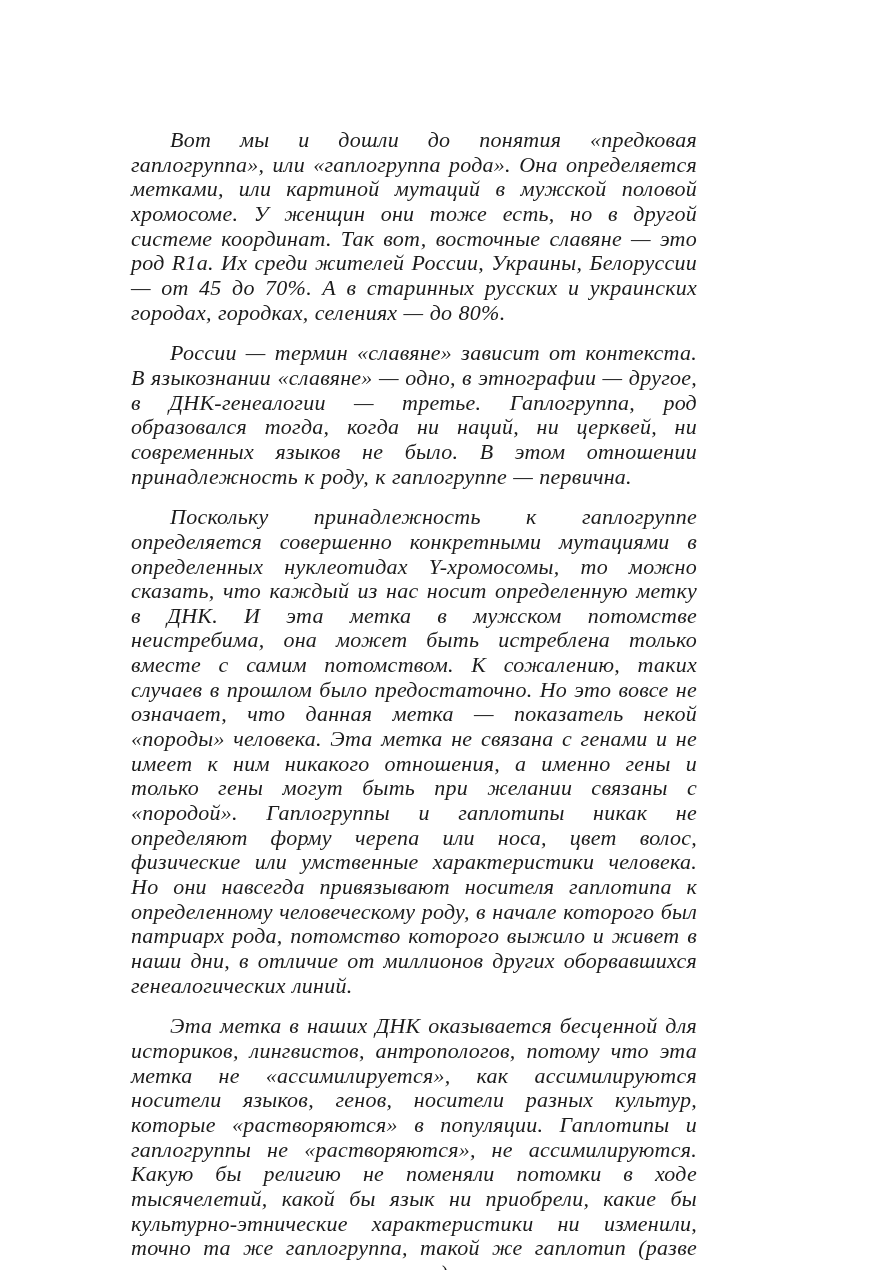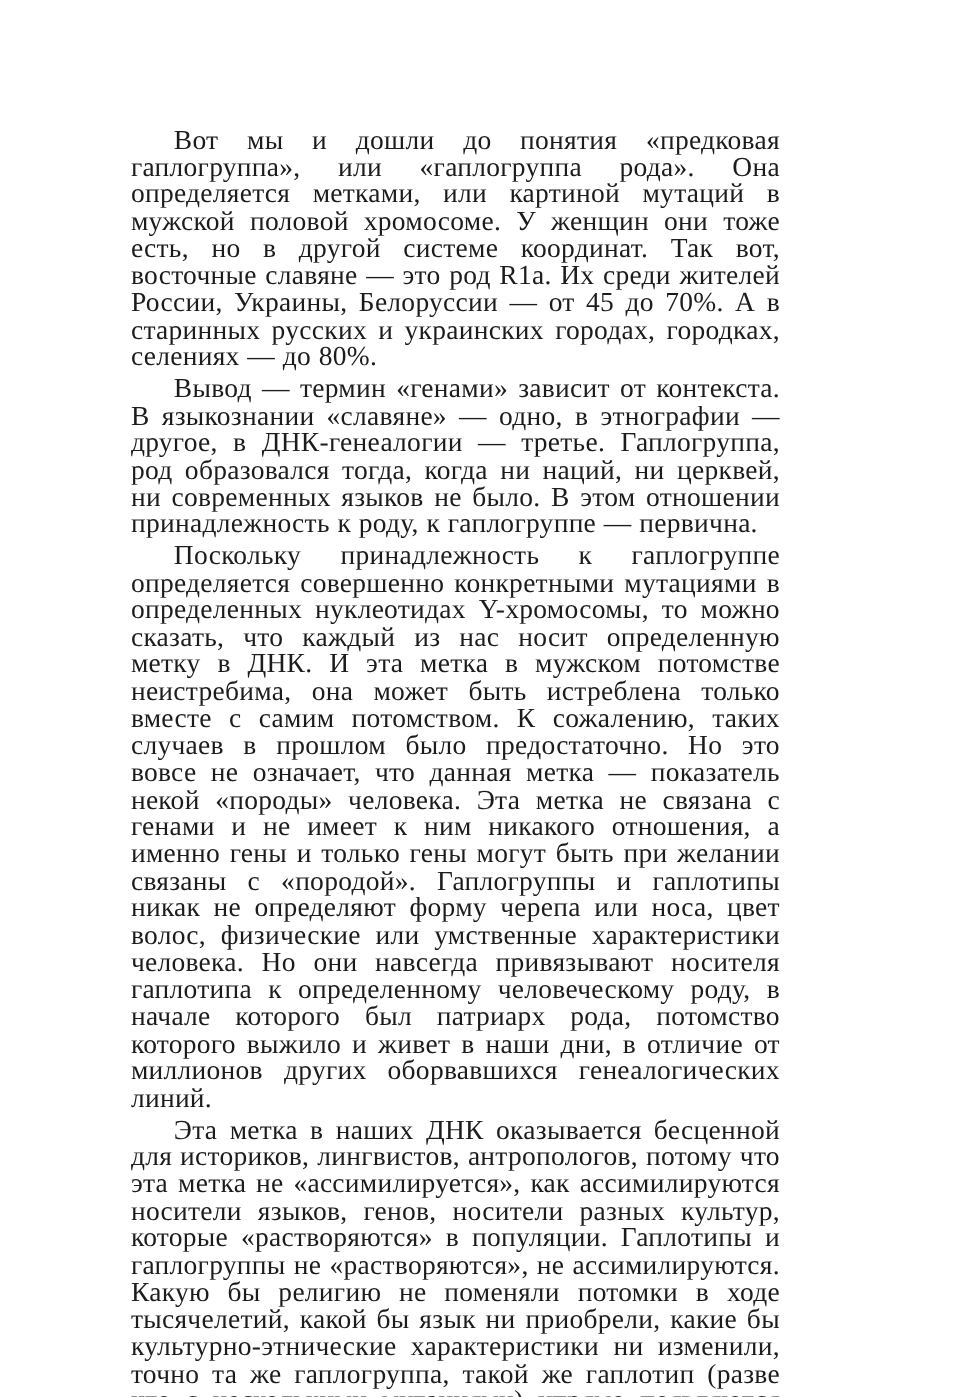--- a/index.html
+++ b/index.html
@@ -19,45 +19,46 @@
     .page {
       box-sizing: border-box;
       width: 875px;
       height: 1270px;
       padding: 112px 162px 0 115px;
     }
     .text-block {
       width: 598px;
     }
     .text-block p {
-      margin: 4px;
+      margin: 16px;
       padding: 0;
-      font-size: 25px;
+      font-size: 22px;
       line-height: 24.65px;
       text-align: justify;
       text-indent: 39px;
       letter-spacing: 0.25px;
       word-spacing: 0.5px;
       font-weight: 400;
       -webkit-hyphens: auto;
       hyphens: auto;
+      font-style: italic;
     }
     .page-number {
       width: 598px;
       margin-top: 24px;
       text-align: center;
       font-style: italic;
       font-size: 19px;
       color: #1c1c1c;
     }
   </style>
 </head>
 <body>
 
 <div class="page" lang="ru">
   <div class="text-block">
     <p>Вот мы и дошли до понятия «предковая гаплогруппа», или «гаплогруппа рода». Она определяется метками, или картиной мутаций в мужской половой хромосоме. У женщин они тоже есть, но в другой системе координат. Так вот, восточные славяне — это род R1a. Их среди жителей России, Украины, Белоруссии — от 45 до 70%. А в старинных русских и украинских городах, городках, селениях — до 80%.</p>
-    <p>Вывод — термин «генами» зависит от контекста. В языкознании «славяне» — одно, в этнографии — другое, в ДНК-генеалогии — третье. Гаплогруппа, род образовался тогда, когда ни наций, ни церквей, ни современных языков не было. В этом отношении принадлежность к роду, к гаплогруппе — первична.</p>
+    <p>России — термин «славяне» зависит от контекста. В языкознании «славяне» — одно, в этнографии — другое, в ДНК-генеалогии — третье. Гаплогруппа, род образовался тогда, когда ни наций, ни церквей, ни современных языков не было. В этом отношении принадлежность к роду, к гаплогруппе — первична.</p>
     <p>Поскольку принадлежность к гаплогруппе определяется совершенно конкретными мутациями в определенных нуклеотидах Y-хромосомы, то можно сказать, что каждый из нас носит определенную метку в ДНК. И эта метка в мужском потомстве неистребима, она может быть истреблена только вместе с самим потомством. К сожалению, таких случаев в прошлом было предостаточно. Но это вовсе не означает, что данная метка — показатель некой «породы» человека. Эта метка не связана с генами и не имеет к ним никакого отношения, а именно гены и только гены могут быть при желании связаны с «породой». Гаплогруппы и гаплотипы никак не определяют форму черепа или носа, цвет волос, физические или умственные характеристики человека. Но они навсегда привязывают носителя гаплотипа к определенному человеческому роду, в начале которого был патриарх рода, потомство которого выжило и живет в наши дни, в отличие от миллионов других оборвавшихся генеалогических линий.</p>
     <p>Эта метка в наших ДНК оказывается бесценной для историков, лингвистов, антропологов, потому что эта метка не «ассимилируется», как ассимилируются носители языков, генов, носители разных культур, которые «растворяются» в популяции. Гаплотипы и гаплогруппы не «растворяются», не ассимилируются. Какую бы религию не поменяли потомки в ходе тысячелетий, какой бы язык ни приобрели, какие бы культурно-этнические характеристики ни изменили, точно та же гаплогруппа, такой же гаплотип (разве что с несколькими мутациями) упрямо появляются при соответствующем</p>
   </div>
   <div class="page-number">9</div>
 </div>
 
 </body></html>

